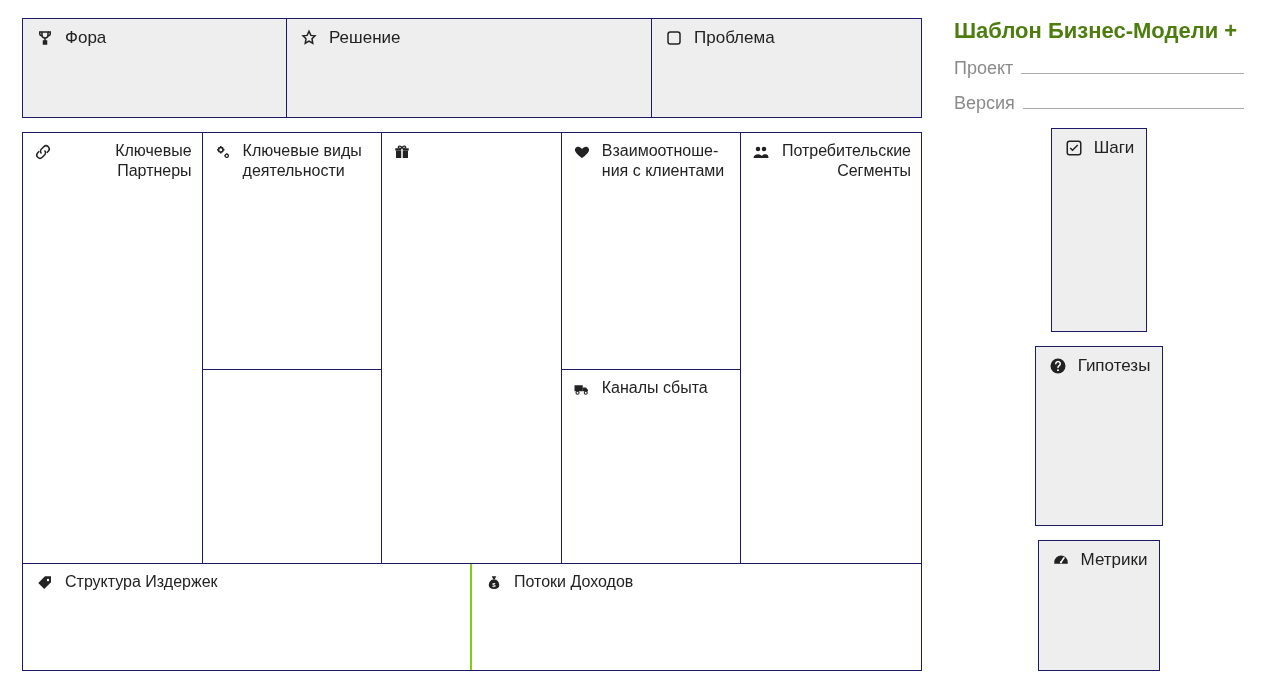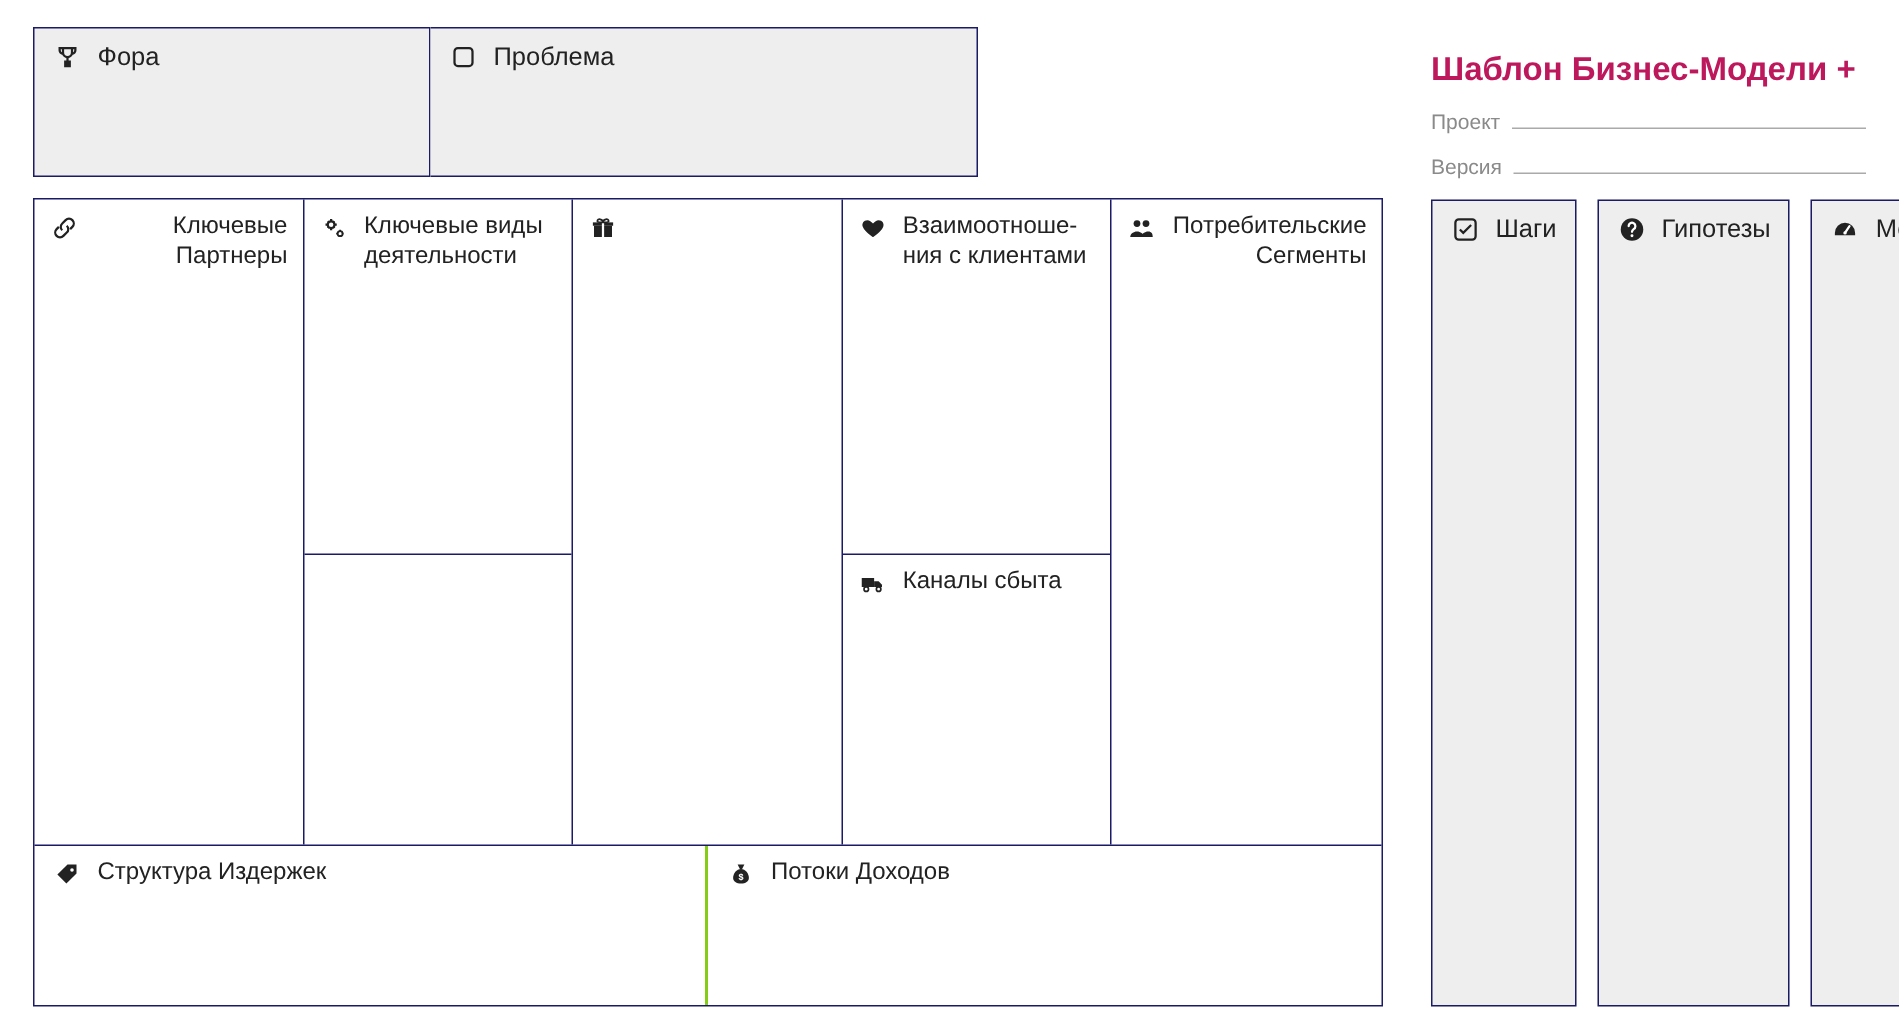--- a/index.html
+++ b/index.html
@@ -75,43 +75,43 @@
     grid-template-columns: 1fr 1fr;
     border-top: 1px solid #1a1a66;
   }
   .low-cell { padding: 8px 12px; }
   .low-cell:first-child { border-right: 2px solid #84cc16; }
 
   
   .doc-title {
     font-size: 22px;
     font-weight: 600;
-    color: #be185d;
-    margin-top: 15px;
+    color: #4d7c0f;
+    margin-top: 0;
   }
   .field-line {
     display: flex;
     align-items: baseline;
     gap: 8px;
     margin-top: 14px;
     color: #8a8a8a;
-    font-size: 14px;
+    font-size: 18px;
   }
   .field-rule {
     flex: 1;
     border-bottom: 1.5px solid #aaaaaa;
     height: 1px;
     margin-bottom: 3px;
   }
   .side-box {
     border: 1px solid #1a1a66;
     background: #eeeeee;
     padding: 8px 12px;
   }
-  .side-boxes { flex: 1; display: flex; flex-direction: row; gap: 14px; margin-top: 14px; }
+  .side-boxes { flex: 1; display: flex; flex-direction: column; gap: 14px; margin-top: 14px; align-items: center; }
   .side-boxes .side-box:nth-child(1) { flex: 1.15; }
   .side-boxes .side-box:nth-child(2) { flex: 1; }
   .side-boxes .side-box:nth-child(3) { flex: 0.7; }
 
   
   .canvas .cell-head .icon { font-size: 17px; }
   .canvas .cell-head { font-size: 16px; }
 
   svg.ic { width: 18px; height: 18px; vertical-align: -2px; }
 </style>
@@ -126,20 +126,30 @@
       <div class="top-cell">
         <div class="cell-head">
           <span class="icon">
             <svg class="ic" viewBox="0 0 24 24" fill="none" stroke="#222" stroke-width="2">
                 <path d="M8 4h8v4a4 4 0 0 1-8 0V4z"></path>
                 <path d="M8 4H5v2a3 3 0 0 0 3 3M16 4h3v2a3 3 0 0 1-3 3"></path>
                 <path d="M12 12v4M9 20h6M10 16h4v4h-4z" fill="#222"></path>
               </svg>
           </span>
           <span class="label">Фора</span>
+        </div>
+      </div>
+      <div class="top-cell">
+        <div class="cell-head">
+          <span class="icon">
+            <svg class="ic" viewBox="0 0 24 24" fill="none" stroke="#222" stroke-width="2">
+                <path d="M12 3l2.5 5.5L20 9l-4 4 1 6-5-3-5 3 1-6-4-4 5.5-.5L12 3z"></path>
+              </svg>
+          </span>
+          <span class="label">Решение</span>
         </div>
       </div>
       <div class="top-cell">
         <div class="cell-head">
           <span class="icon">
             <svg class="ic" viewBox="0 0 24 24" fill="none" stroke="#222" stroke-width="2">
                 <rect x="4" y="4" width="16" height="16" rx="3"></rect>
               </svg>
           </span>
           <span class="label">Проблема</span>

